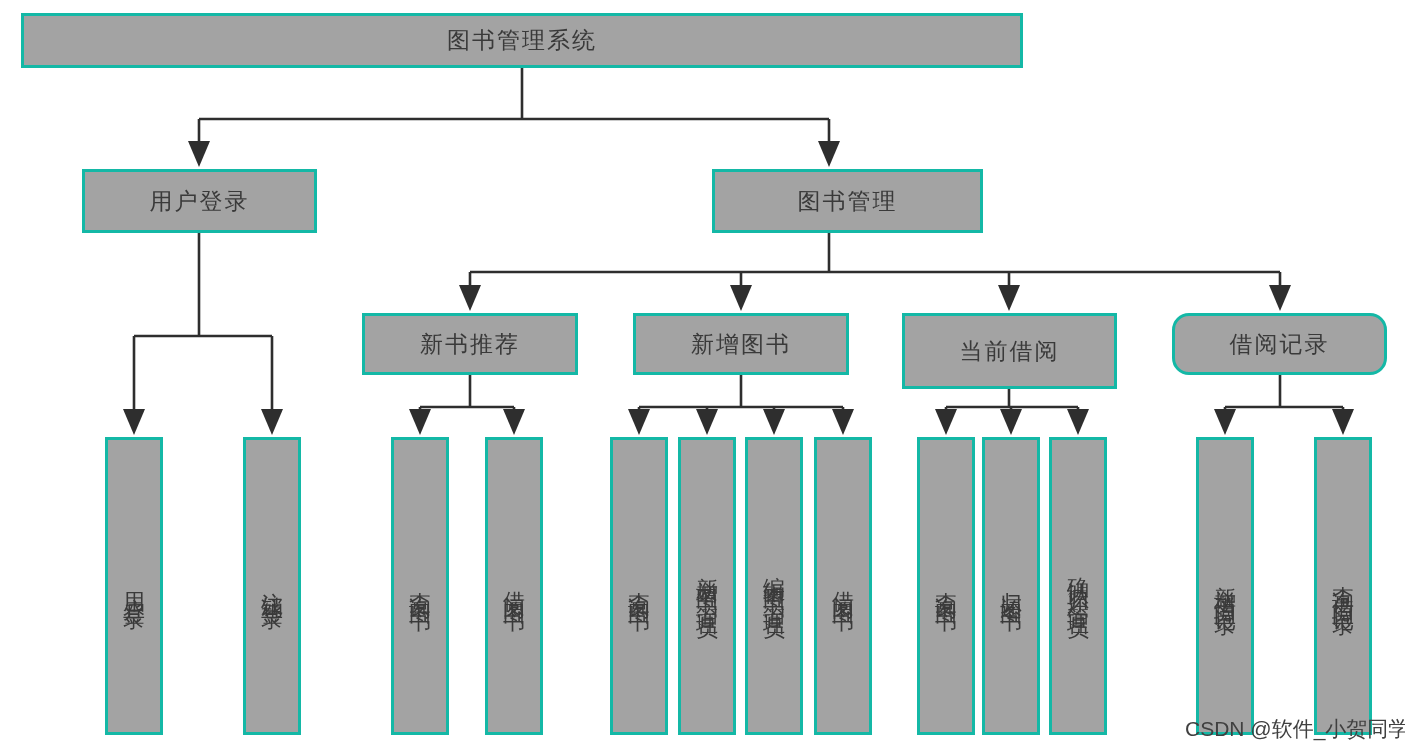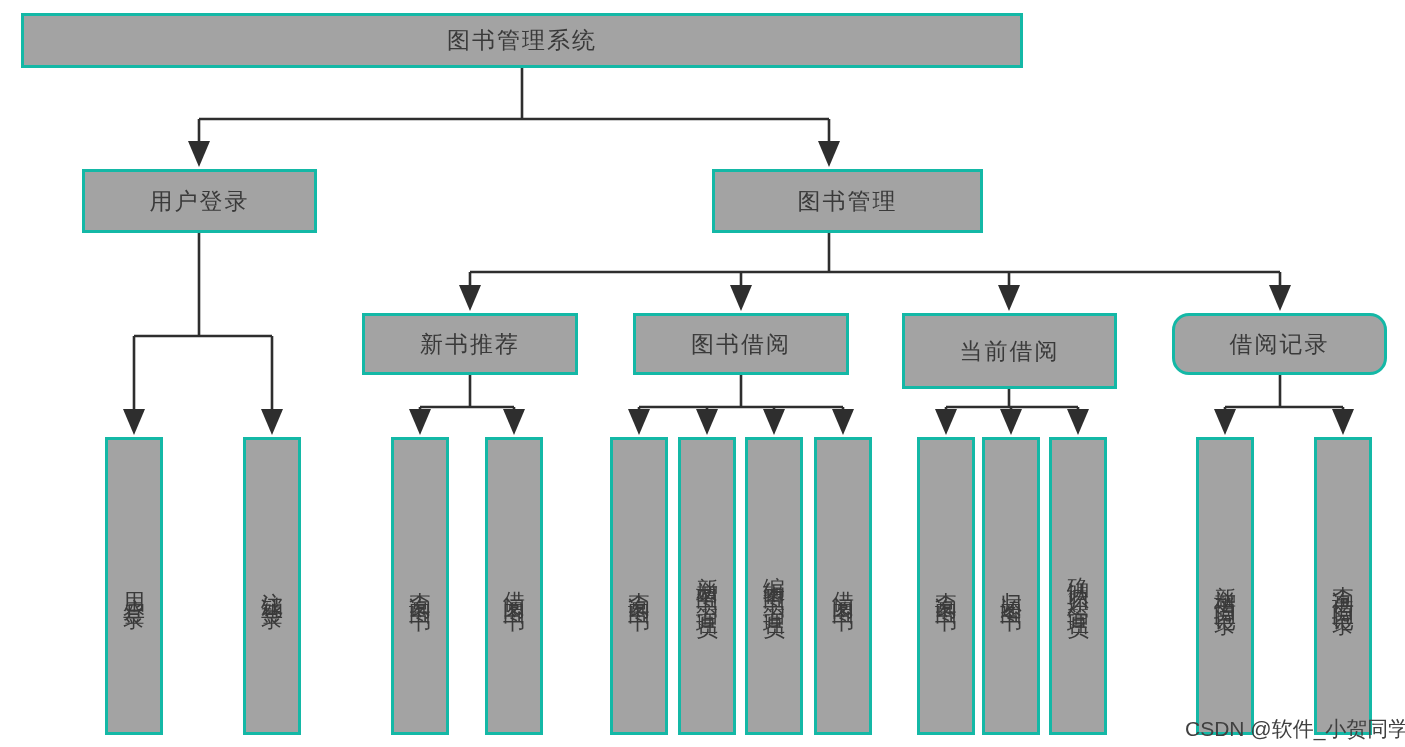--- a/index.html
+++ b/index.html
@@ -156,21 +156,21 @@
     <span>用户登录</span>
   </div>
   <div class="node h n-l1b">
     <span>图书管理</span>
   </div>
 
   <div class="node h n-l2a">
     <span>新书推荐</span>
   </div>
   <div class="node h n-l2b">
-    <span>图书借阅</span>
+    <span>新增图书</span>
   </div>
   <div class="node h n-l2c">
     <span>当前借阅</span>
   </div>
   <div class="node h n-l2d">
     <span>借阅记录</span>
   </div>
 
   <div class="node v leaf n-f01">
     <span>用户登录</span>

